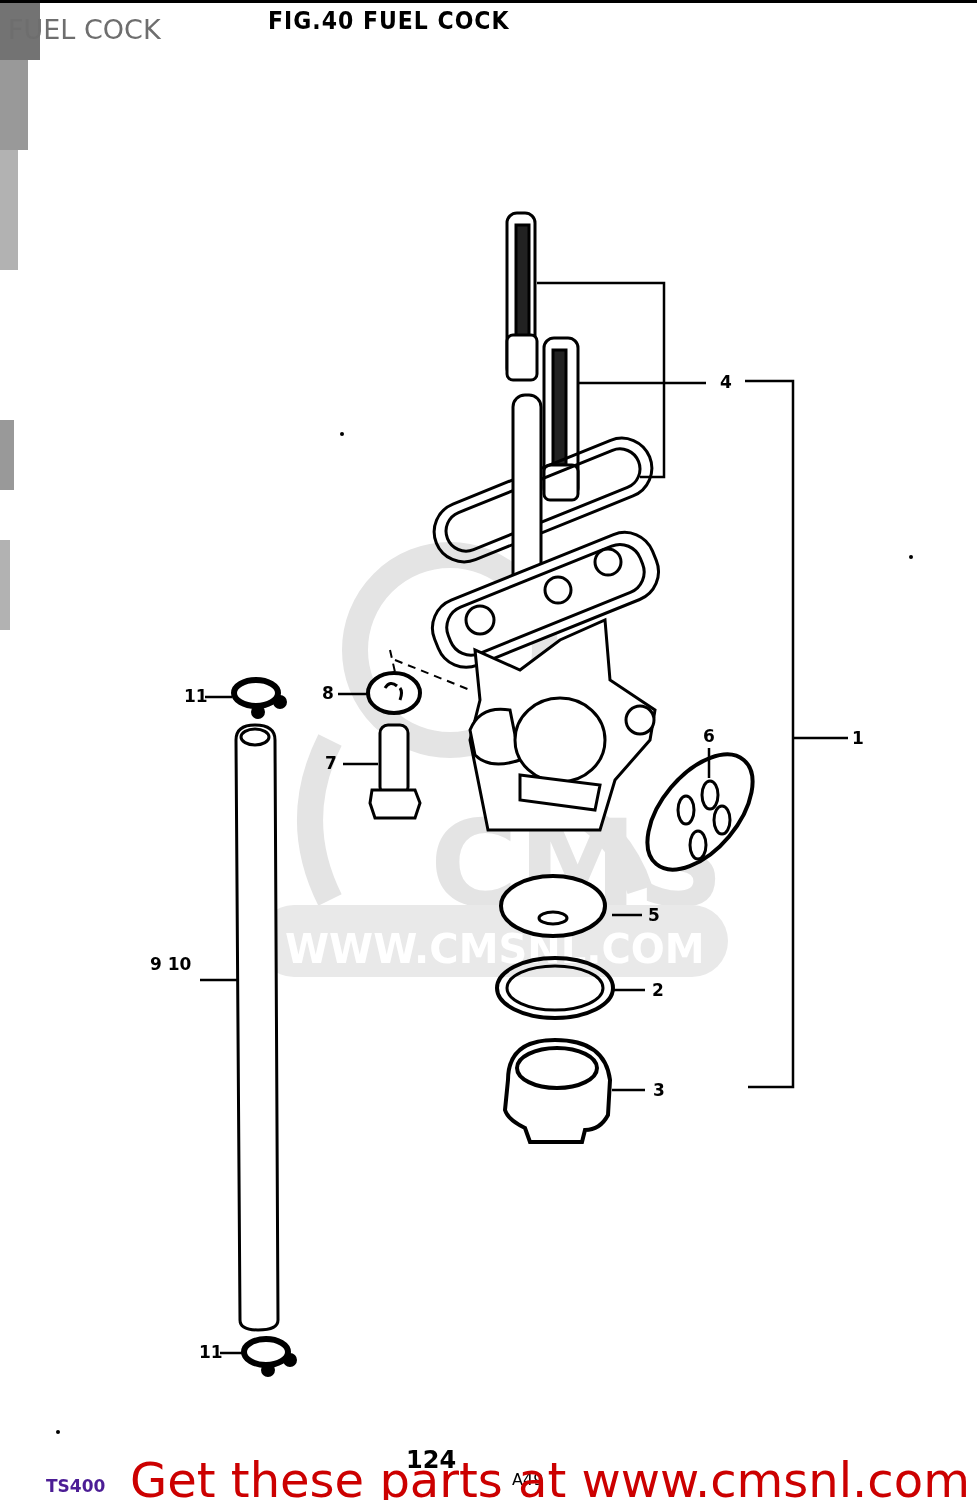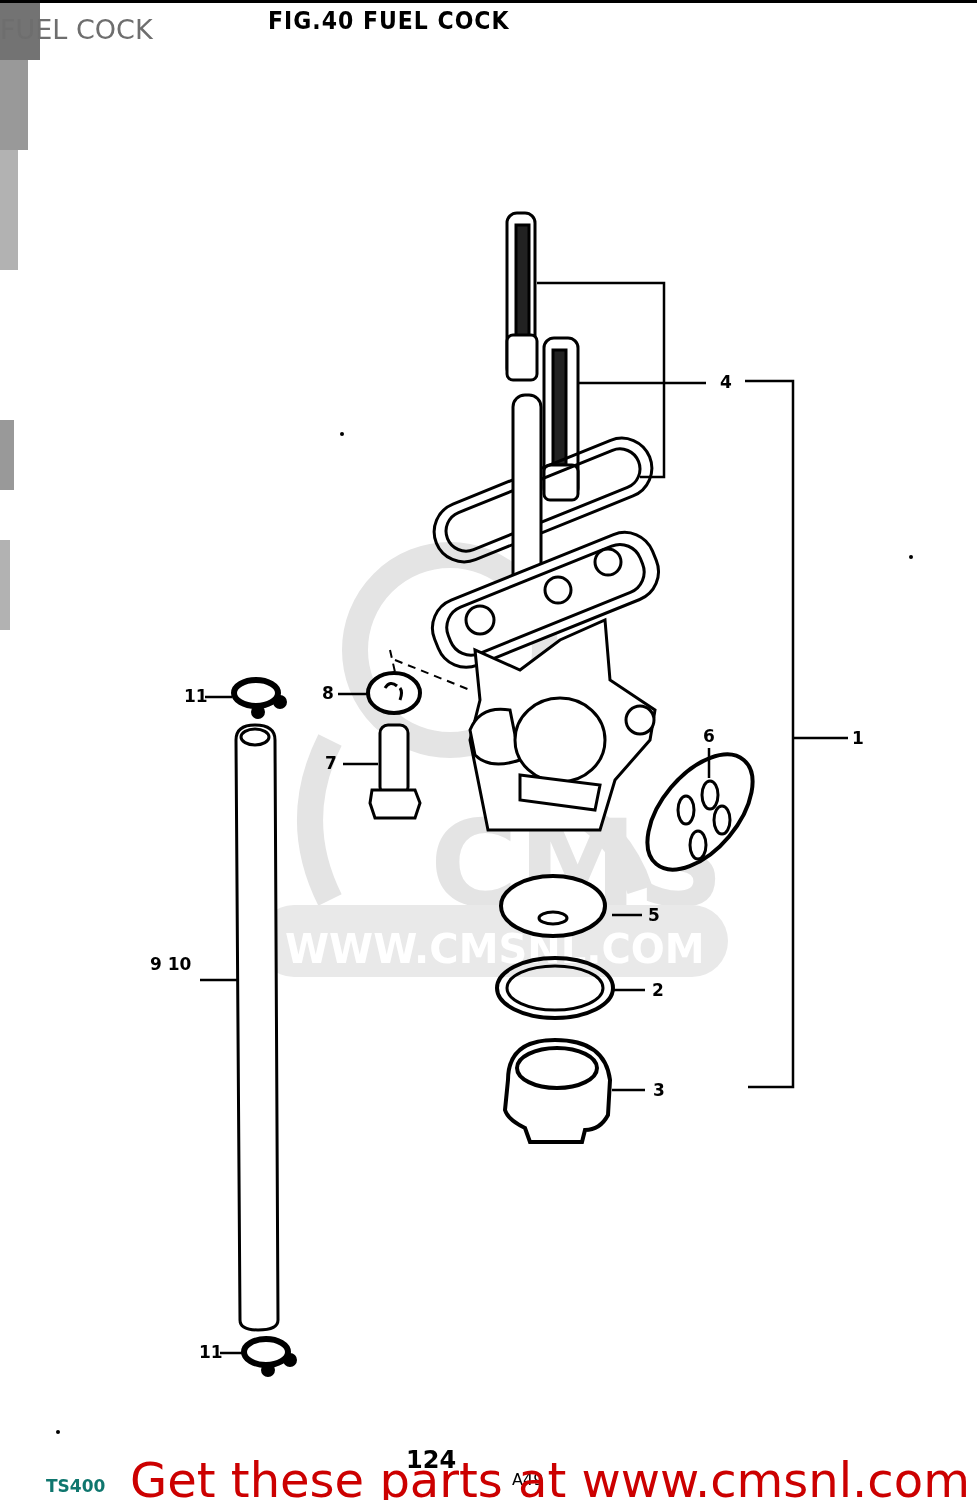--- a/index.html
+++ b/index.html
@@ -1,21 +1,21 @@
 <!DOCTYPE html>
 <html><head>
 <meta charset="utf-8">
 <style>
   html, body { margin: 0; padding: 0; background: #ffffff; }
   body { width: 977px; height: 1500px; position: relative; overflow: hidden; font-family: "DejaVu Sans", sans-serif; }
   .abs { position: absolute; }
-  .overlay-title { left: 0; top: 14px; font-family: "DejaVu Sans", sans-serif; font-size: 27px; color: #6e6e6e; letter-spacing: 0px; white-space: nowrap; }
+  .overlay-title { left: 8px; top: 14px; font-family: "DejaVu Sans", sans-serif; font-size: 27px; color: #6e6e6e; letter-spacing: 0px; white-space: nowrap; }
   .fig-title { left: 268px; top: 8px; font-family: "DejaVu Sans", sans-serif; font-weight: bold; font-size: 22px; color: #000; letter-spacing: 1px; transform: scaleY(1.15); white-space: nowrap; }
   .callout { font-family: "DejaVu Sans", sans-serif; font-weight: bold; font-size: 17px; color: #000; white-space: nowrap; }
-  .footer-model { left: 46px; top: 1476px; font-family: "DejaVu Sans", sans-serif; font-weight: bold; font-size: 17px; color: #0f766e; white-space: nowrap; }
+  .footer-model { left: 46px; top: 1476px; font-family: "DejaVu Sans", sans-serif; font-weight: bold; font-size: 17px; color: #4c1d95; white-space: nowrap; }
   .page-num { left: 374px; top: 1446px; font-family: "DejaVu Sans", sans-serif; font-weight: bold; font-size: 24px; color: #000; white-space: nowrap; margin-left: 32px; }
   .page-code { left: 512px; top: 1470px; font-family: "DejaVu Sans", sans-serif; font-weight: normal; font-size: 16px; color: #000; white-space: nowrap; }
   .cta { left: 130px; top: 1452px; font-family: "DejaVu Sans", sans-serif; font-size: 48px; color: #cc0000; white-space: nowrap; text-align: center; }
   svg { position: absolute; left: 0; top: 0; }
 </style>
 </head>
 <body>
 
 <svg width="977" height="1500" viewBox="0 0 977 1500">
 

